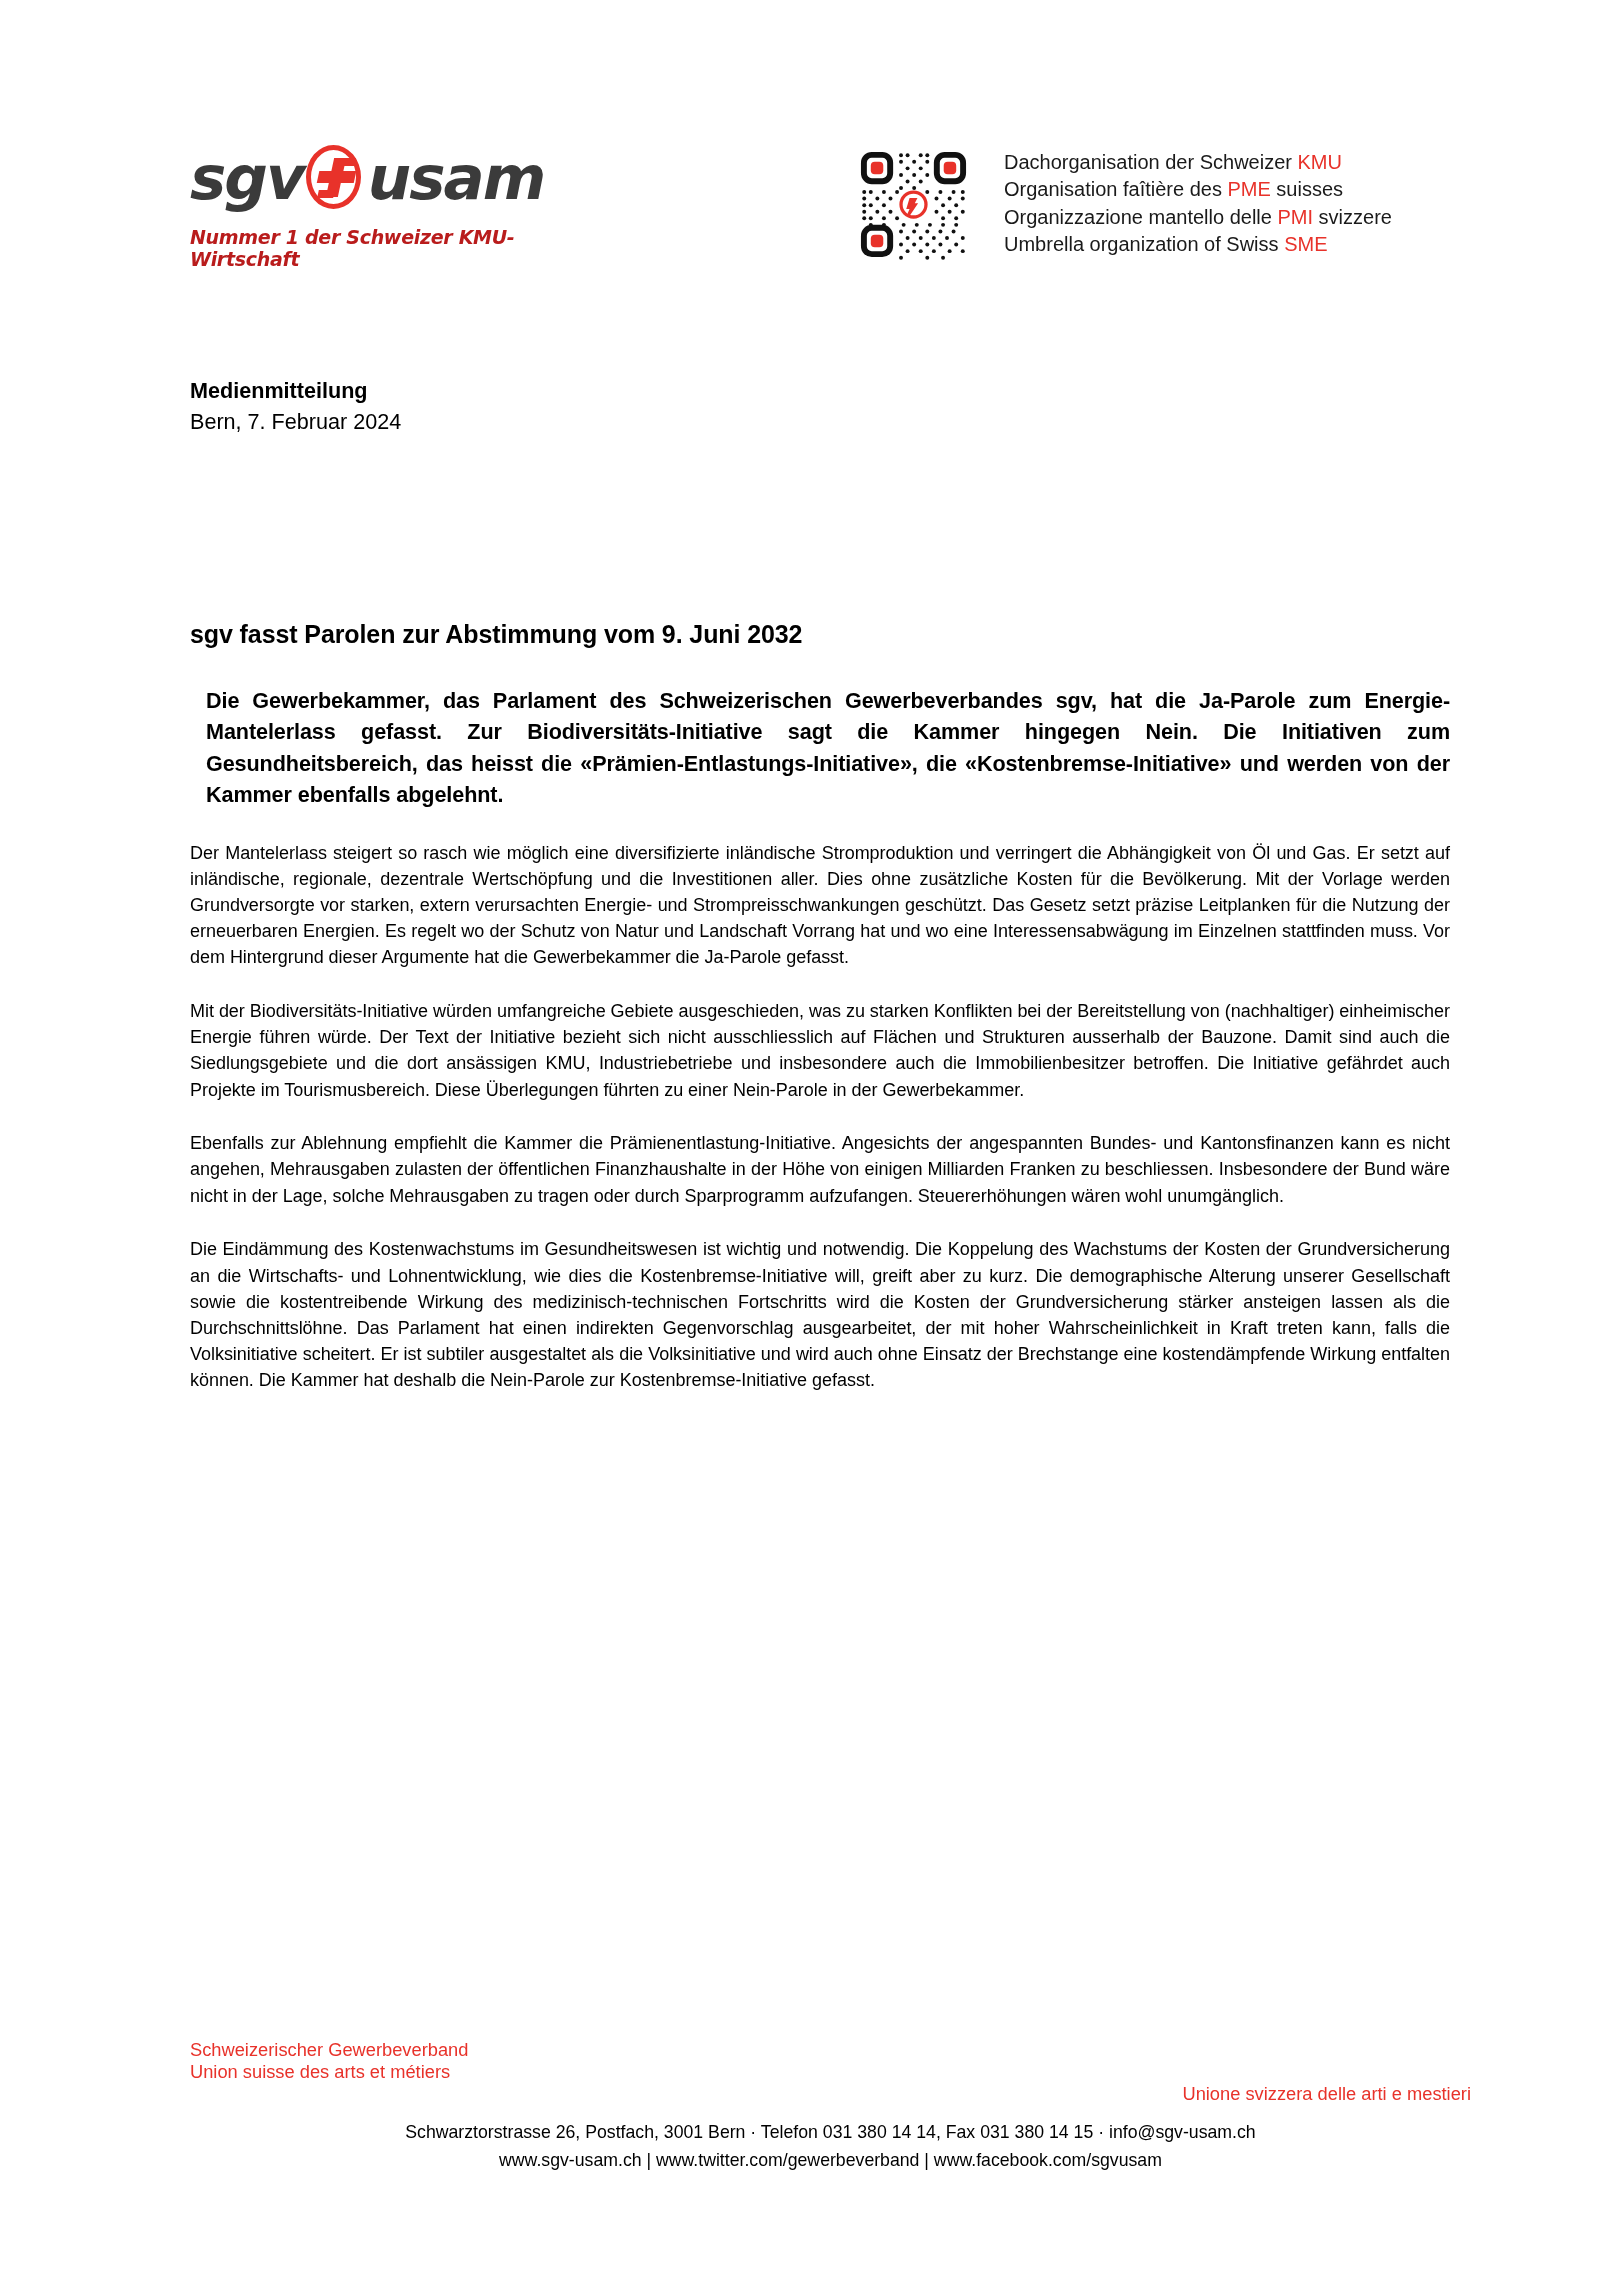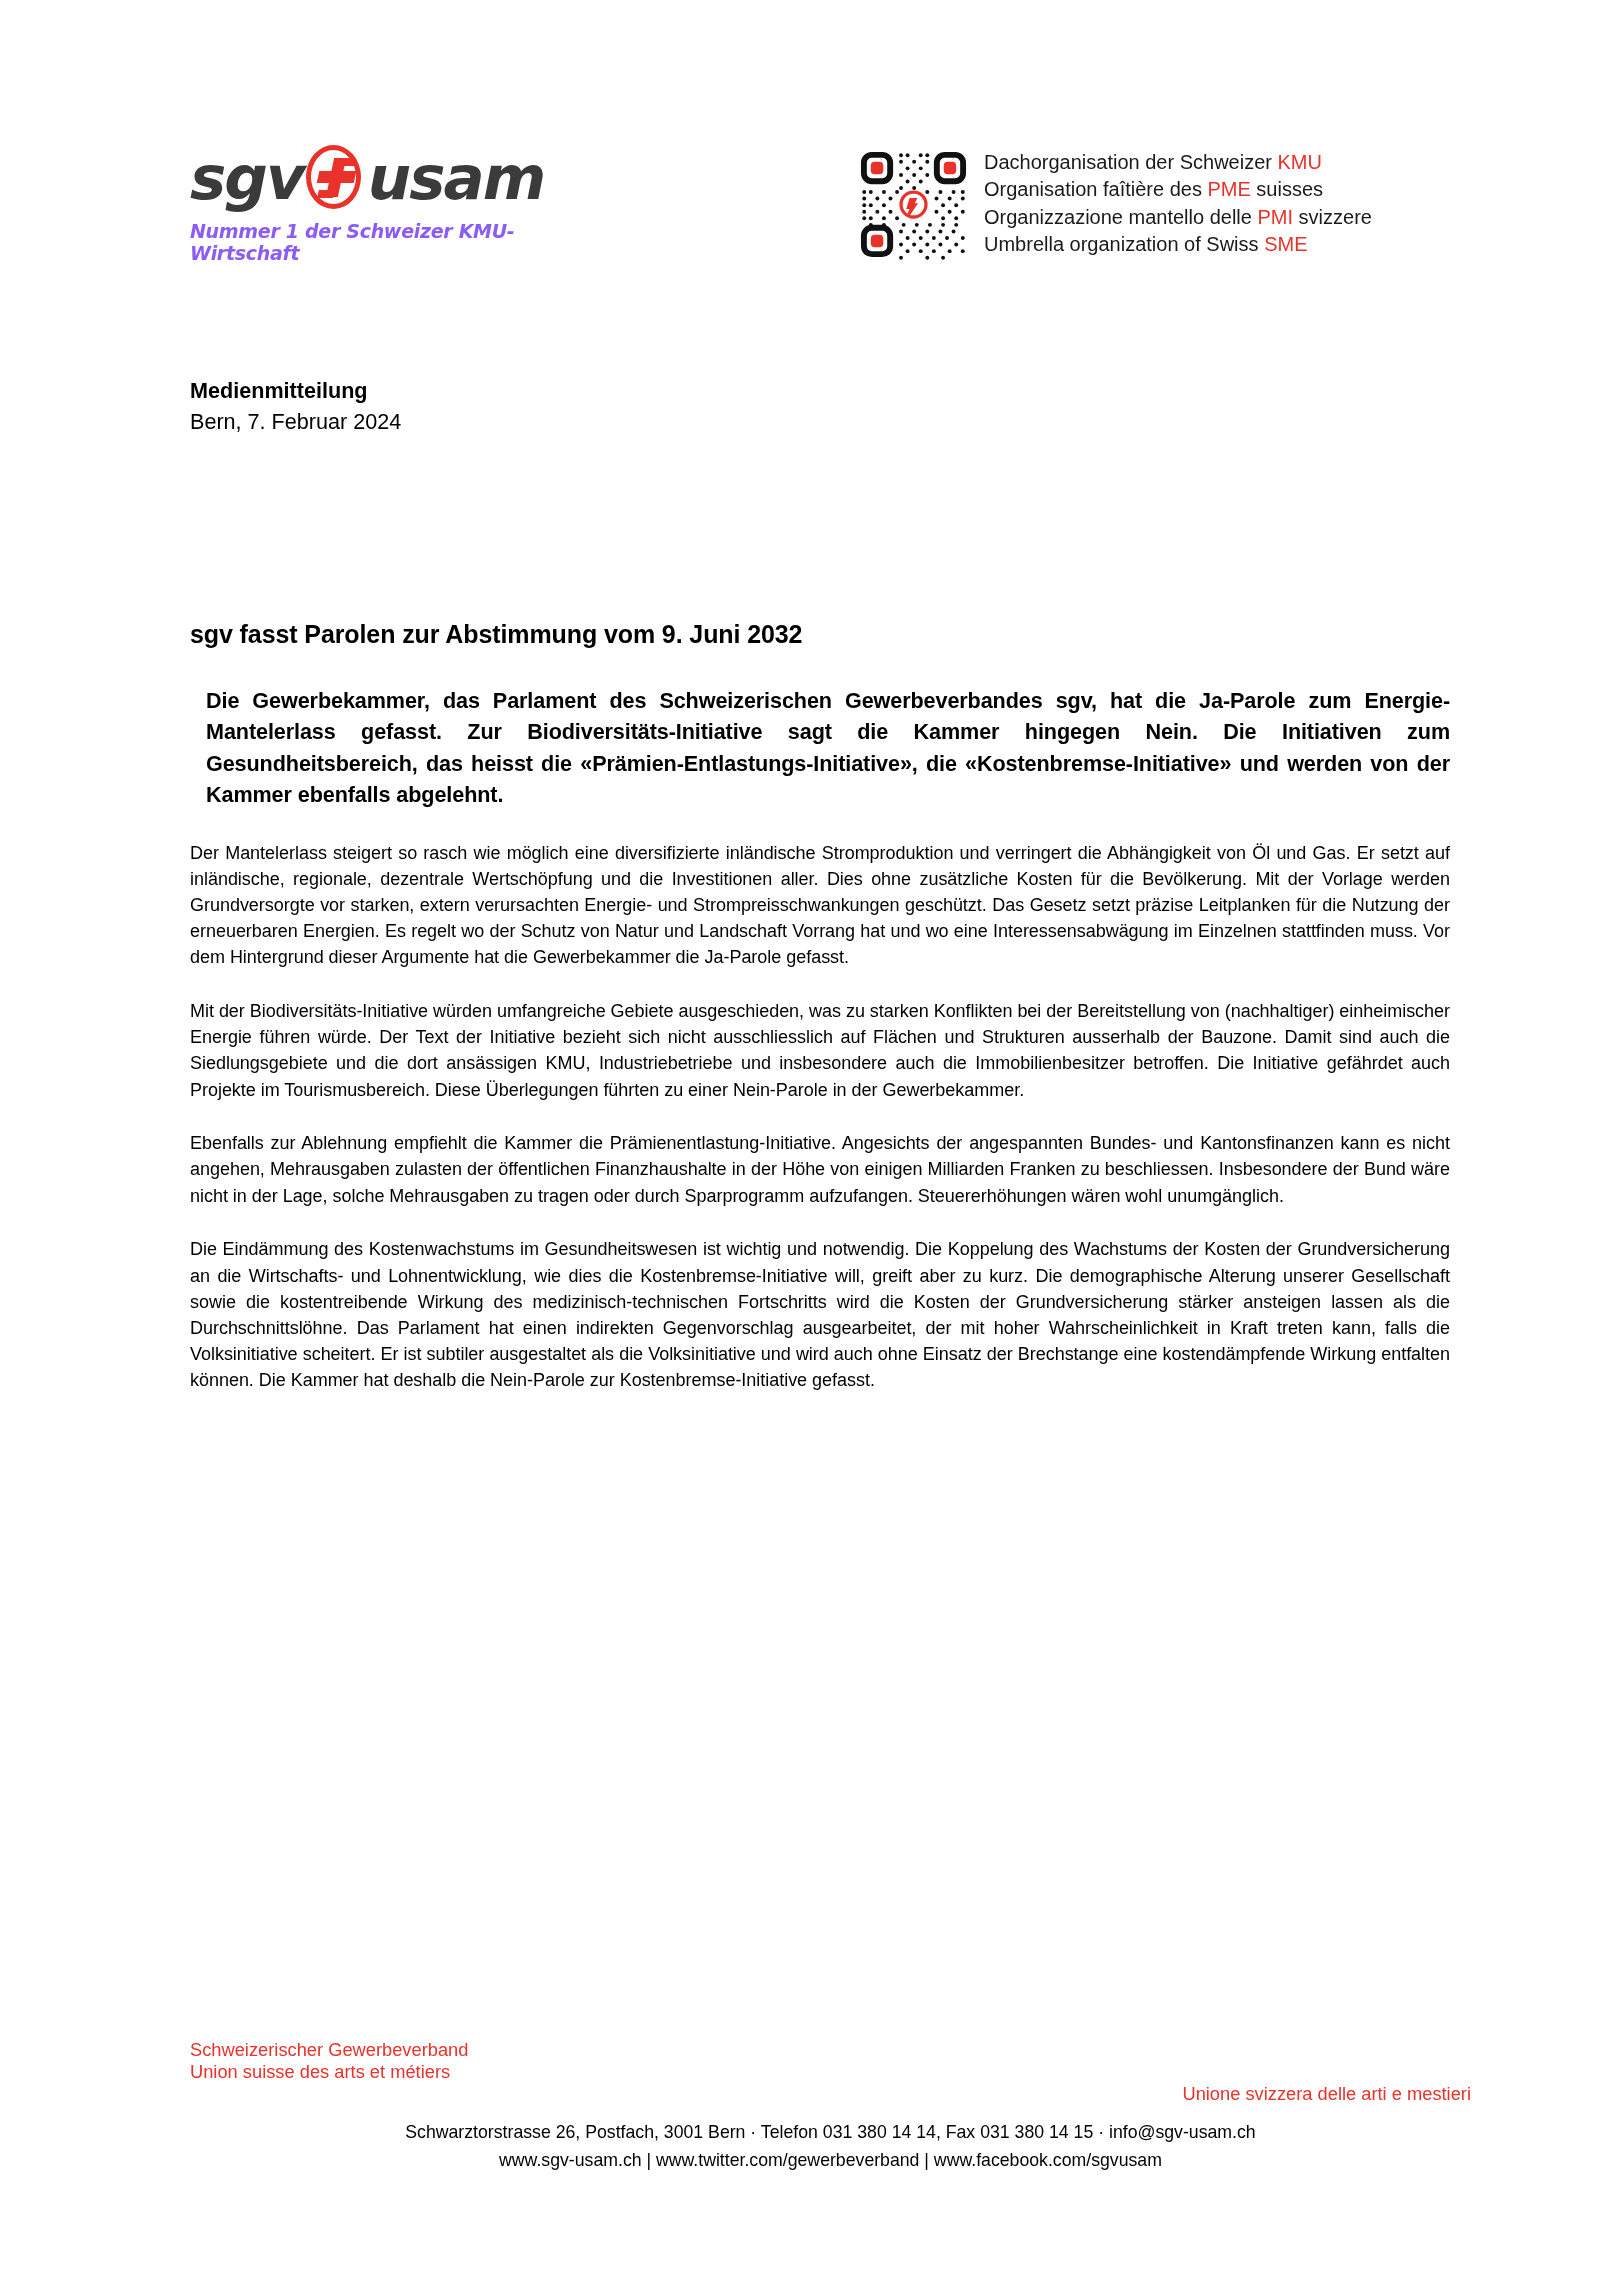--- a/index.html
+++ b/index.html
@@ -103,32 +103,32 @@
     width: 15.7px;
     height: 7.9px;
     background: #e8322a;
     transform: skewX(-12deg);
   }
   .logo-tagline {
     font-family: "DejaVu Sans", sans-serif;
     font-style: italic;
     font-weight: 700;
     font-size: 19px;
-    color: #8b5cf6;
-    margin-top: 6px;
+    color: #b91c1c;
+    margin-top: 12px;
     letter-spacing: -0.3px;
   }
 
   .org-block {
     position: absolute;
     left: 667px;
     top: 6.5px;
     display: flex;
     align-items: flex-start;
-    gap: 14px;
+    gap: 34px;
   }
   .qr {
     width: 113px;
     height: 113px;
     position: relative;
     flex: none;
   }
   .qr svg { display: block; }
   .org-lines {
     padding-top: 1.3px;

